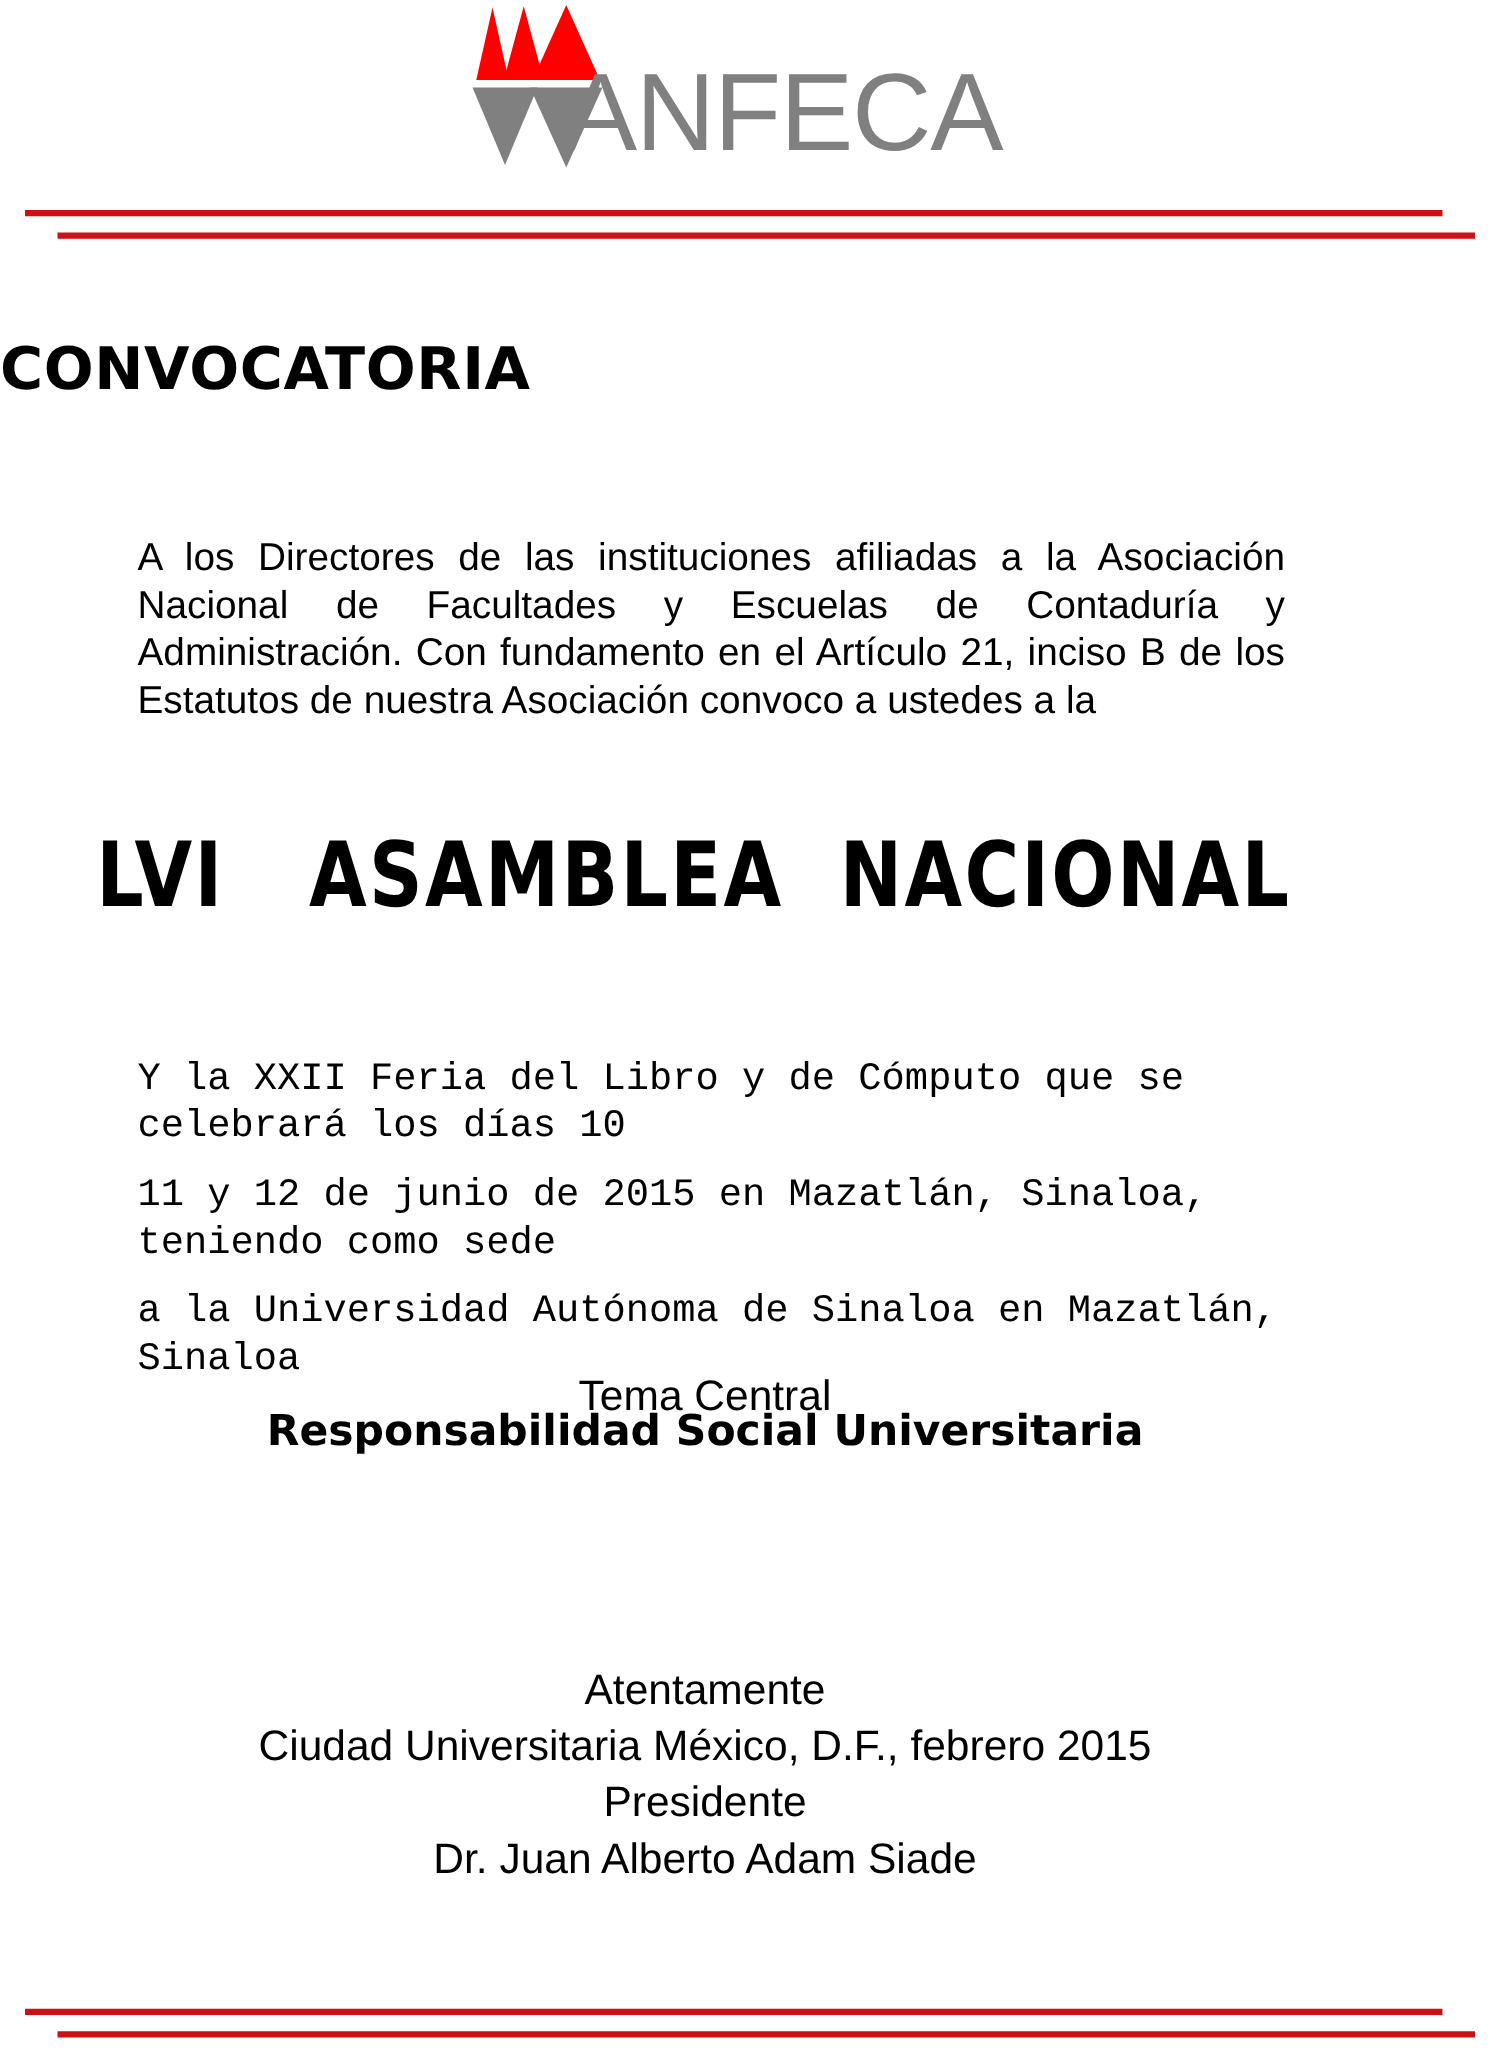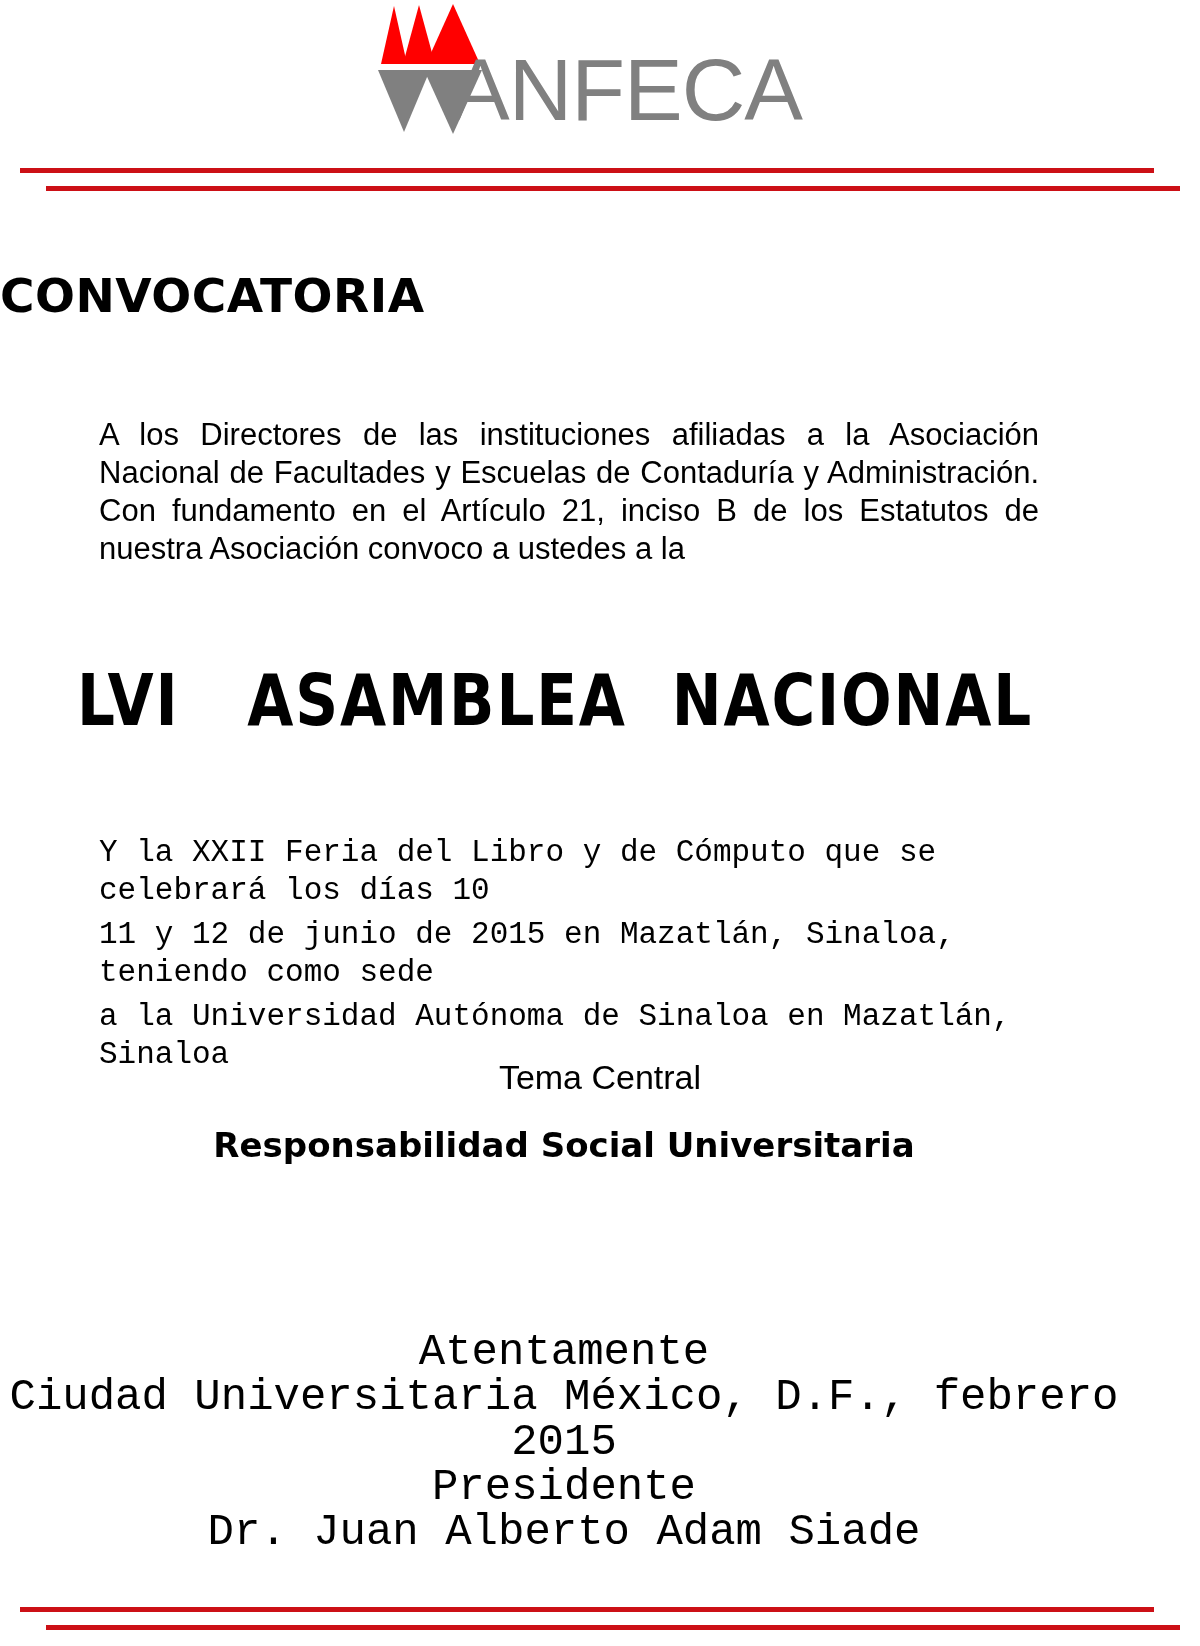--- a/index.html
+++ b/index.html
@@ -78,21 +78,21 @@
     position: absolute;
     left: 93px;
     width: 952px;
     font-family: "Liberation Sans Narrow", "Liberation Sans", sans-serif;
     font-stretch: condensed;
     font-size: 31px;
     line-height: 38px;
     text-align: justify;
     text-justify: inter-word;
   }
-  .para p { margin: 6px; }
+  .para p { margin: 17px; }
   .para-1 { top: 410px; }
   .para-2 { top: 828px; text-align: left; font-family: Liberation Mono, monospace; }
 
   .title-asamblea {
     position: absolute;
     left: 0;
     top: 658px;
     width: 1110px;
     text-align: center;
     font-family: "DejaVu Sans Condensed", "Liberation Sans Narrow", "Liberation Sans", sans-serif;
@@ -101,47 +101,46 @@
     font-size: 72px;
     letter-spacing: 2px;
     white-space: pre;
     transform: scaleX(0.92);
     transform-origin: center center;
   }
 
   .tema-label {
     position: absolute;
     left: 0;
-    top: 1058px;
+    top: 1098px;
     width: 1128px;
     text-align: center;
     font-family: "Liberation Sans Narrow", "Liberation Sans", sans-serif;
     font-stretch: condensed;
     font-size: 34px;
-    padding-left: 36px;
   }
   .tema-value {
     position: absolute;
     left: 0;
     top: 1125px;
     width: 1128px;
     text-align: center;
     font-family: "DejaVu Sans", sans-serif;
     font-weight: bold;
     font-size: 34px;
   }
 
   .signature {
     position: absolute;
     left: 0;
     top: 1330px;
     width: 1128px;
     text-align: center;
-    font-family: Liberation Mono, monospace;
-    font-size: 44px;
+    font-family: Liberation Sans, sans-serif;
+    font-size: 34px;
     line-height: 45px;
   }
   .signature div { margin: 0; }
 </style>
 </head>
 <body>
 
 <div class="logo-block">
   <div class="logo-inner">
     <svg class="logo-mark" viewBox="0 0 140 135" aria-hidden="true">

